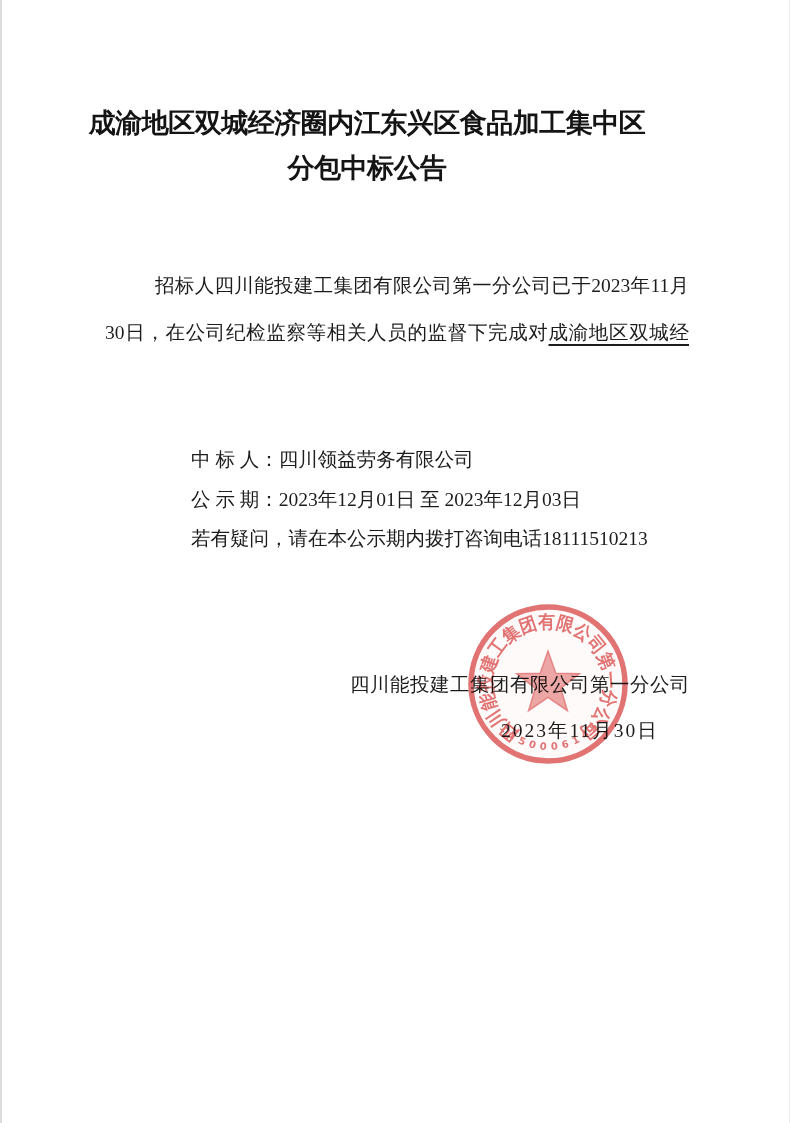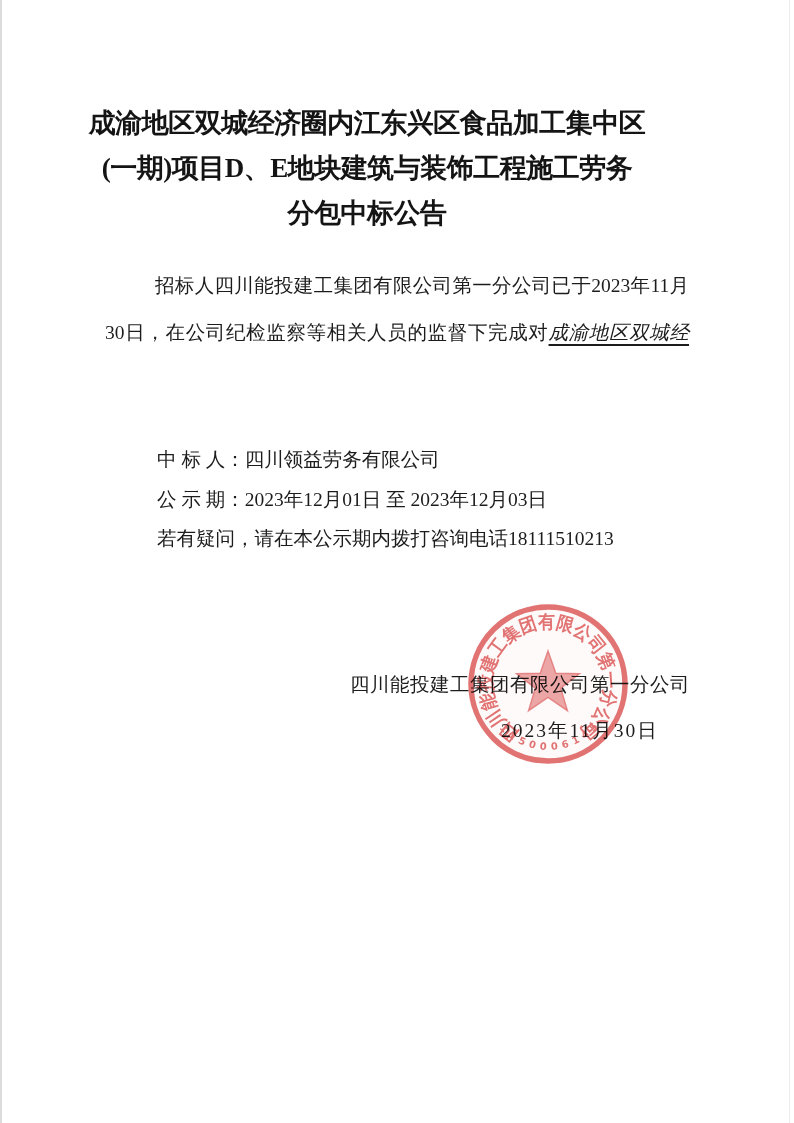--- a/index.html
+++ b/index.html
@@ -29,27 +29,26 @@
     position: absolute; top: 263px; left: 105px; width: 584px;
     font-size: 19.5px; line-height: 46.6px; color: #1c1c1c;
   }
   .p-line { text-align: justify; text-align-last: justify; height: 46.6px; white-space: nowrap; }
   .p-line.last { text-align-last: left; }
   .p-line.indent span:first-child { padding-left: 50px; }
   .u {
     text-decoration: underline;
     text-underline-offset: 5px;
     text-decoration-thickness: 1.5px;
-    font-style: italic;
   }
   .items {
     position: absolute; top: 440px; left: 157px; width: 560px;
     font-size: 19.5px; line-height: 39.6px; color: #1c1c1c;
   }
-  .item-row { height: 39.6px; }
+  .item-row { height: 39.6px; margin-left: 34px; }
   .sig-company {
     position: absolute; top: 671px; left: 0; width: 690px;
     text-align: right; font-size: 19.5px; letter-spacing: 0.5px; color: #1c1c1c;
   }
   .sig-date {
     position: absolute; top: 717px; left: 477px;
     font-size: 19.5px; letter-spacing: 2px; color: #1c1c1c; margin-left: 24px;
   }
   .seal-wrap {
     position: absolute; left: 462px; top: 598px; width: 172px; height: 172px;
@@ -58,21 +57,20 @@
   .seal-wrap svg { width: 172px; height: 172px; }
 </style>
 </head>
 <body>
 
 <div class="edge-left"></div>
 <div class="edge-right"></div>
 
 <div class="doc-title">
   <div>成渝地区双城经济圈内江东兴区食品加工集中区</div>
-  <div>(一期)项目D、E地块建筑与装饰工程施工劳务</div>
   <div>分包中标公告</div>
 </div>
 
 <div class="paragraph">
   <div class="p-line indent">
     <span>招标人四川能投建工集团有限公司第一分公司已于2023年11月</span><span class="u"></span><span></span>
   </div>
   <div class="p-line">
     <span>30日，在公司纪检监察等相关人员的监督下完成对</span><span class="u">成渝地区双城经</span><span></span>
   </div>

